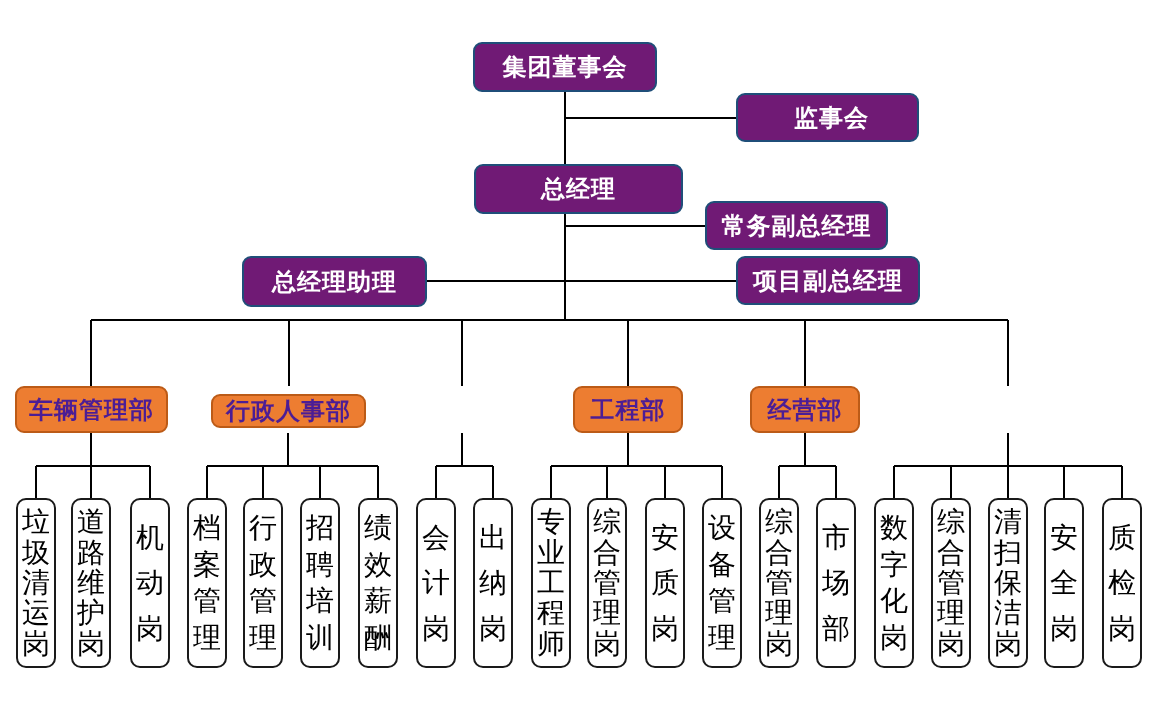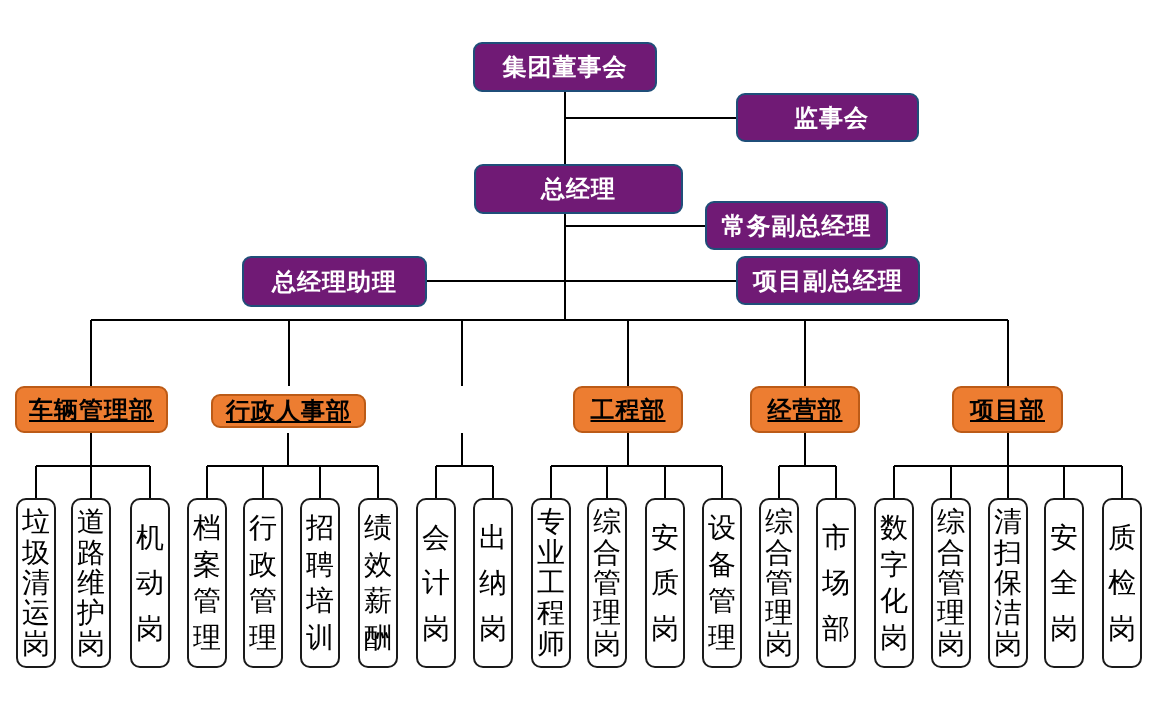--- a/index.html
+++ b/index.html
@@ -33,25 +33,24 @@
     border-radius: 9px;
     color: #ffffff;
     font-weight: bold;
     font-size: 24px;
     letter-spacing: 1px;
   }
   .dept {
     background: #ED7D31;
     border: 2px solid #BC5B17;
     border-radius: 9px;
-    color: #000000;
+    color: #4c1d95;
     font-weight: bold;
     font-size: 24px;
     letter-spacing: 1px;
-    text-decoration: underline;
   }
   .pos {
     background: #ffffff;
     border: 2px solid #1a1a1a;
     border-radius: 10px;
     color: #000000;
     top: 498px;
     width: 40px;
     height: 170px;
     padding: 6px 0;
@@ -132,21 +131,20 @@
   <div class="node mgmt" style="left:736px; top:93px;  width:183px; height:49px;padding-left:8px;">监事会</div>
   <div class="node mgmt" style="left:474px; top:164px; width:209px; height:50px;">总经理</div>
   <div class="node mgmt" style="left:705px; top:201px; width:183px; height:49px;">常务副总经理</div>
   <div class="node mgmt" style="left:736px; top:256px; width:184px; height:49px;">项目副总经理</div>
   <div class="node mgmt" style="left:242px; top:256px; width:185px; height:51px;">总经理助理</div>
 
   <div class="node dept" style="left:15px;  top:386px; width:153px; height:47px;">车辆管理部</div>
   <div class="node dept" style="left:211px; top:386px; width:155px; height:34px;margin-top:8px;">行政人事部</div>
   <div class="node dept" style="left:573px; top:386px; width:110px; height:47px;">工程部</div>
   <div class="node dept" style="left:750px; top:386px; width:110px; height:47px;">经营部</div>
-  <div class="node dept" style="left:952px; top:386px; width:111px; height:47px;">项目部</div>
 
   <div class="node pos" style="left:16px;">
       <div class="vtext">
         <span>垃</span>
         <span>圾</span>
         <span>清</span>
         <span>运</span>
         <span>岗</span>
       </div>
     </div>

